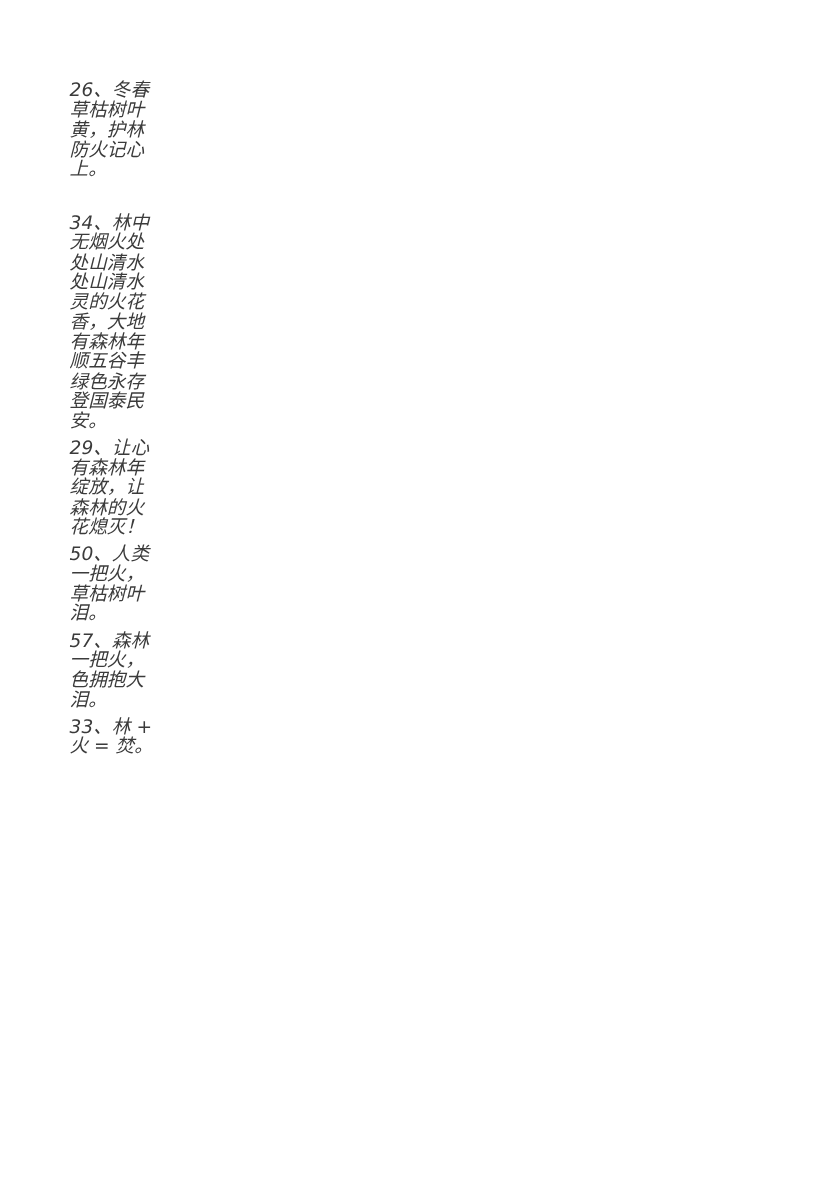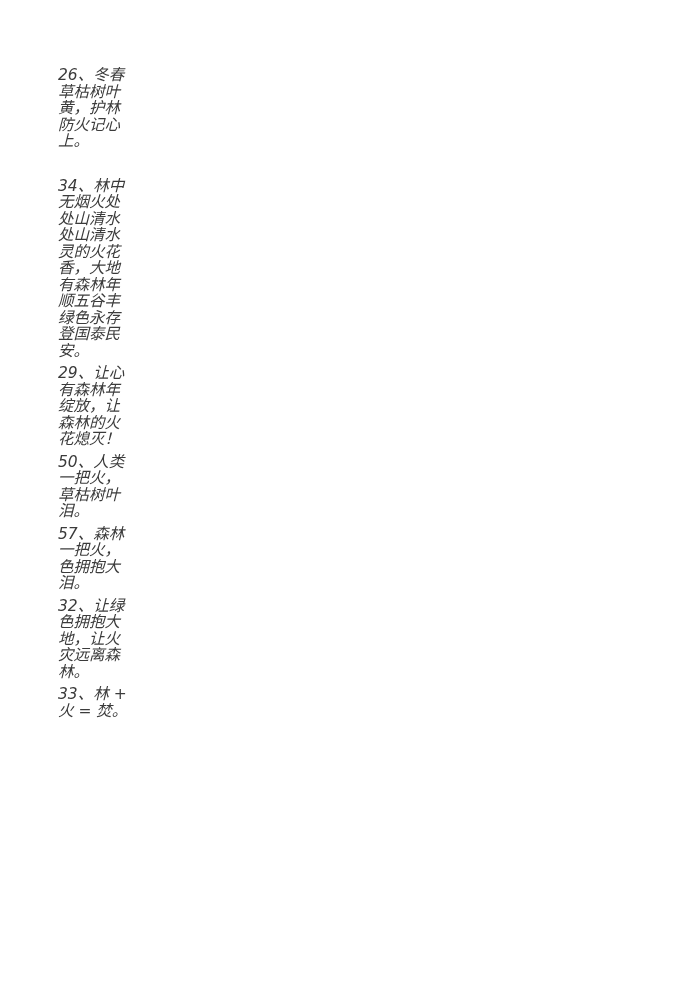--- a/index.html
+++ b/index.html
@@ -75,23 +75,16 @@
       <span class="line">草枯树叶</span>
       <span class="line">泪。</span>
     </p>
     <p class="para">
       <span class="line">57、森林</span>
       <span class="line">一把火，</span>
       <span class="line">色拥抱大</span>
       <span class="line">泪。</span>
     </p>
     <p class="para">
-      <span class="line">32、让绿</span>
-      <span class="line">色拥抱大</span>
-      <span class="line">地，让火</span>
-      <span class="line">灾远离森</span>
-      <span class="line">林。</span>
-    </p>
-    <p class="para">
       <span class="line">33、林 +</span>
       <span class="line">火 = 焚。</span>
     </p>
   </main>
 
 </body></html>

